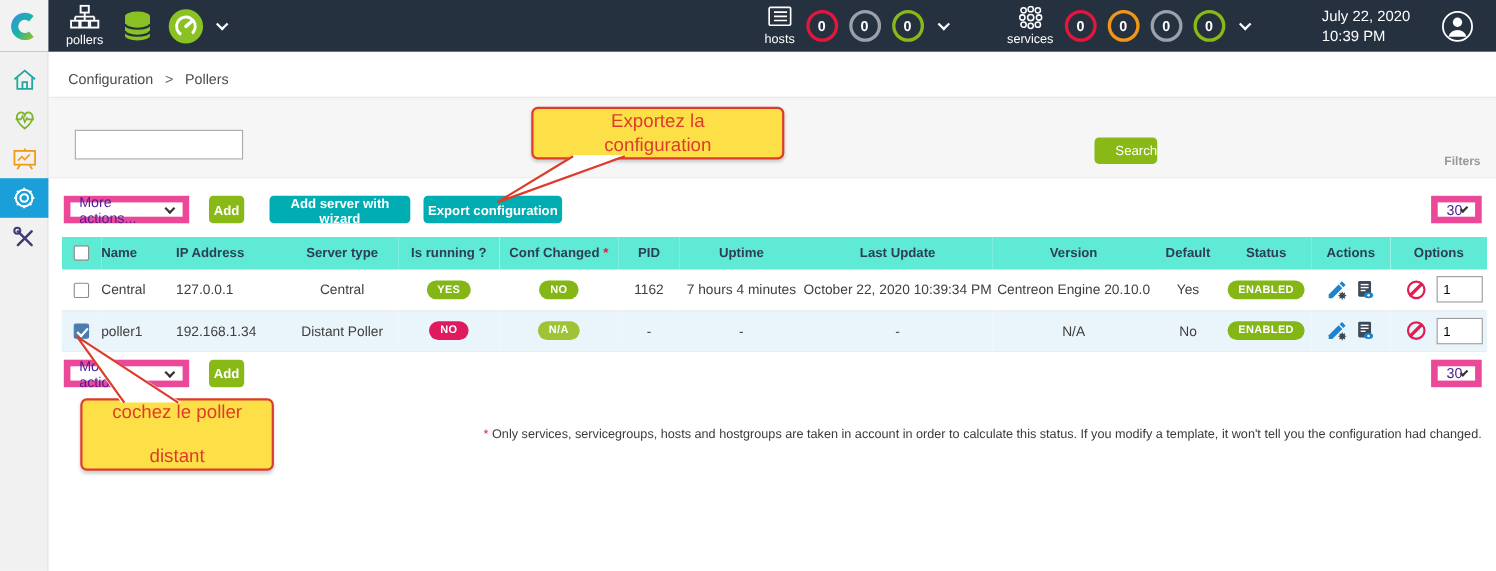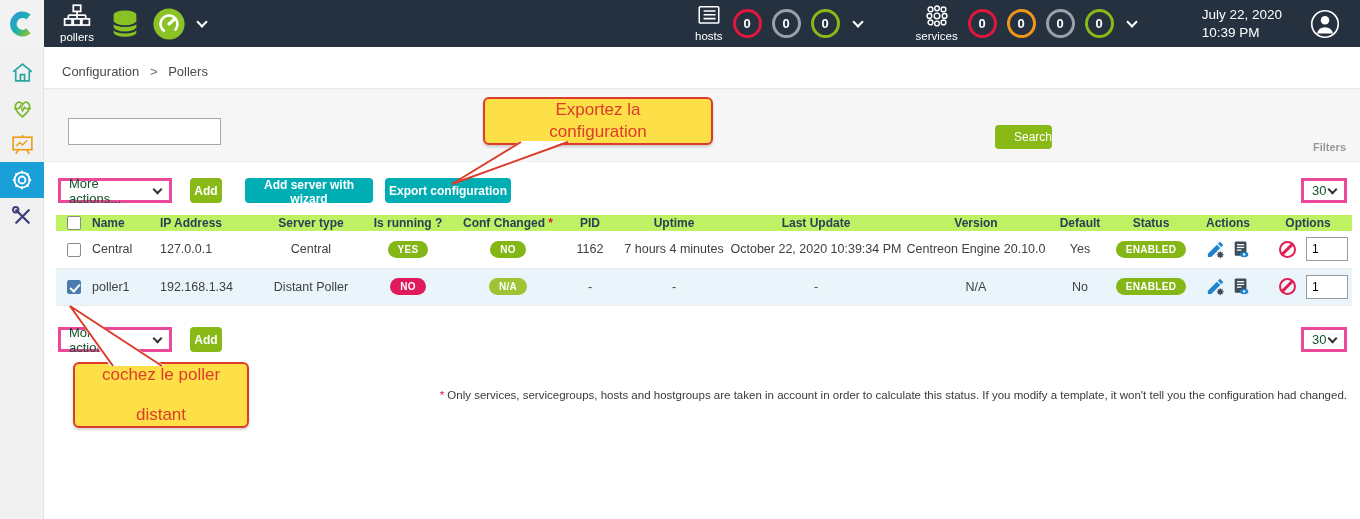--- a/index.html
+++ b/index.html
@@ -56,38 +56,38 @@
   .search-btn {
     position:absolute; left:951px; top:36px; width:57px; height:24px;
     background:#88b917; border:none; border-radius:4px; color:#fff;
     font-size:12px; font-family:"Liberation Sans", sans-serif; cursor:pointer;text-align:right;
   }
   .filters-label { position:absolute; right:14px; top:52px; font-size:11px; font-weight:bold; color:#999; }
   .toolbar { position:absolute; left:0; width:1316px; height:26px; }
   .toolbar.top { top:131px; }
   .toolbar.bottom { top:280px; }
   .selectbox {
-    position:absolute; height:25px; background:#fff; border:3px solid #ec4899;
+    position:absolute; height:25px; background:#fff; border:6px solid #ec4899;
     display:flex; align-items:center; justify-content:space-between;
-    padding:0 8px; font-size:13px; color:#14532d; cursor:pointer;
+    padding:0 8px; font-size:13px; color:#4c1d95; cursor:pointer;
   }
   .selectbox .chev { color:#333; width:7px; height:7px; margin-top:-3px; }
   .sel-more { left:14px; width:114px; }
   .sel-pagesize { left:1257px; width:46px; }
   .btn { height:25px; border:none; border-radius:4px; color:#fff; font-size:12px; font-weight:bold;
          font-family:"Liberation Sans", sans-serif; cursor:pointer; position:absolute; }
   .btn-green { background:#88b917; }
   .btn-teal  { background:#00adb3; }
   .btn-add { left:146px; width:32px; }
   .btn-wizard { left:201px; width:128px; }
   .btn-export { left:341px; width:126px; }
   
   .ptable { position:absolute; left:12px; top:168px; width:1296px; border-collapse:collapse; table-layout:fixed; }
   .ptable th {
-    background:#bef264; height:16px; font-size:12px; font-weight:bold; color:#2c3f54;
+    background:#5eead4; height:30px; font-size:12px; font-weight:bold; color:#2c3f54;
     text-align:center; white-space:nowrap; overflow:hidden;
   }
   .ptable th.al, .ptable td.al { text-align:left; }
   .ptable td { height:37px; font-size:12.5px; color:#404040; text-align:center; white-space:nowrap;
                border-bottom:1px solid #ececec; overflow:visible; }
   .ptable tr.row-selected td { background:#eaf5fb; }
   .red-star { color:#e3173c; }
   .pill {
     display:inline-block; border-radius:10px; color:#fff; font-size:10px; font-weight:bold;
     padding:3px 10px; letter-spacing:.3px;

